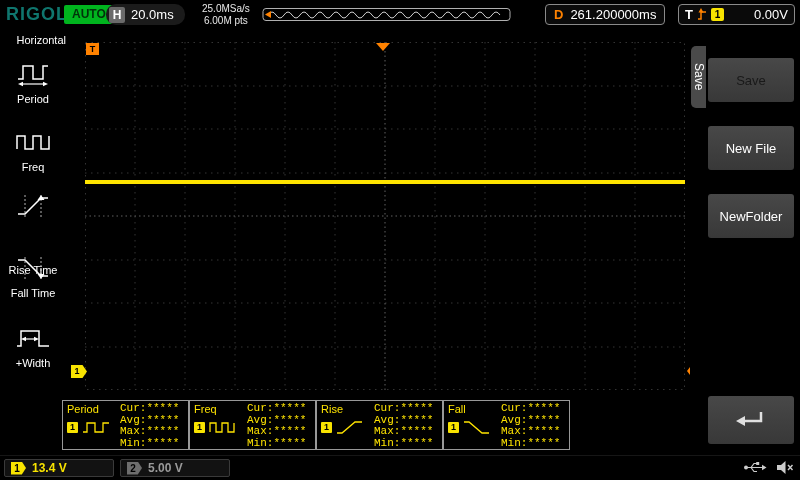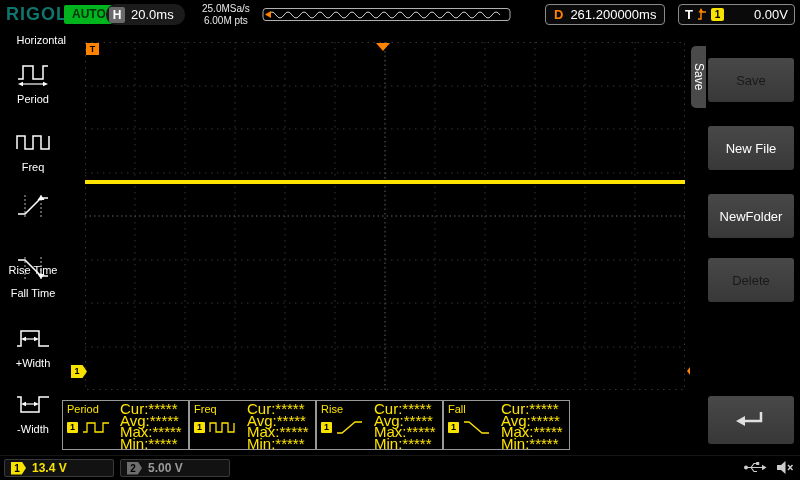--- a/index.html
+++ b/index.html
@@ -52,21 +52,21 @@
 
   
   .meas-row { position:absolute; left:62px; top:400px; display:flex; }
   .meas-box { width:127px; height:50px; border:1px solid #989898; background:#000;
               position:relative; padding:2px 4px; }
   .meas-name { color:#ffe400; font-size:11px; }
   .meas-src { display:flex; align-items:center; gap:3px; margin-top:4px; }
   .mchan { background:#f8e300; color:#000; font-weight:bold; font-size:9px;
            width:11px; height:11px; line-height:11px; text-align:center; border-radius:1px; }
   .meas-lines { position:absolute; right:4px; top:2px; width:64px; color:#ffe400;
-                font-size:15px; line-height:11.5px; font-family:Liberation Sans, sans-serif; }
+                font-size:11px; line-height:11.5px; font-family:Liberation Mono, monospace; }
 
   
   .rsidebar { position:absolute; left:690px; top:30px; width:110px; height:425px; background:#000; }
   .rtab { position:absolute; left:1px; top:16px; width:15px; height:62px; background:#4a4a4a;
           border-radius:5px 0 0 5px; color:#fff; font-size:12px; writing-mode:vertical-rl;
           display:flex; align-items:center; justify-content:center; }
   .rbtn { position:absolute; left:18px; width:86px; height:44px; border-radius:3px;
           background:linear-gradient(#484848,#383838); color:#fff; font-size:13px;
           display:flex; align-items:center; justify-content:center; }
   .rbtn.disabled { color:#191919; }
@@ -174,31 +174,20 @@
       <svg width="40" height="30" viewBox="0 0 40 30">
         <path d="M4,24 h4 v-15 h18 v15 h10" fill="none" stroke="#fff" stroke-width="1.5"></path>
         <path d="M11,17 h12" stroke="#fff" stroke-width="1.2"></path>
         <polygon points="8,17 13,14.8 13,19.2" fill="#fff"></polygon>
         <polygon points="26,17 21,14.8 21,19.2" fill="#fff"></polygon>
       </svg>
     </div>
     <div class="menu-label">+Width</div>
   </div>
 
-  <div class="menu-item" style="top:356px;">
-    <div class="menu-icon">
-      <svg width="40" height="30" viewBox="0 0 40 30">
-        <path d="M4,9 h4 v15 h18 v-15 h10" fill="none" stroke="#fff" stroke-width="1.5"></path>
-        <path d="M11,16 h12" stroke="#fff" stroke-width="1.2"></path>
-        <polygon points="8,16 13,13.8 13,18.2" fill="#fff"></polygon>
-        <polygon points="26,16 21,13.8 21,18.2" fill="#fff"></polygon>
-      </svg>
-    </div>
-    <div class="menu-label">-Width</div>
-  </div>
 </div>
 
 <div class="grat">
   <svg width="600" height="348" viewBox="0 0 600 348">
     <rect x="0.5" y="0.5" width="599" height="347" fill="none" stroke="#343434" stroke-dasharray="1.5,4.5"></rect>
     <line x1="50" y1="0" x2="50" y2="348" stroke="#343434" stroke-dasharray="1.5,4.5"></line>
     <line x1="100" y1="0" x2="100" y2="348" stroke="#343434" stroke-dasharray="1.5,4.5"></line>
     <line x1="150" y1="0" x2="150" y2="348" stroke="#343434" stroke-dasharray="1.5,4.5"></line>
     <line x1="200" y1="0" x2="200" y2="348" stroke="#343434" stroke-dasharray="1.5,4.5"></line>
     <line x1="250" y1="0" x2="250" y2="348" stroke="#343434" stroke-dasharray="1.5,4.5"></line>
@@ -290,21 +279,20 @@
     </div>
   </div>
 </div>
 
 <div class="rsidebar">
   <div class="rtab">Save</div>
 
   <div class="rbtn disabled" style="top:28px;">Save</div>
   <div class="rbtn" style="top:96px;">New File</div>
   <div class="rbtn" style="top:164px;">NewFolder</div>
-  <div class="rbtn disabled" style="top:228px;">Delete</div>
 
   <div class="rbtn" style="top:366px; height:48px;">
     <svg width="36" height="24" viewBox="0 0 36 24">
       <path d="M28,4 v9 H12" fill="none" stroke="#e0e0e0" stroke-width="2.5"></path>
       <polygon points="12,8 12,18 3,13" fill="#e0e0e0"></polygon>
     </svg>
   </div>
 </div>
 
 <div class="bbar">

